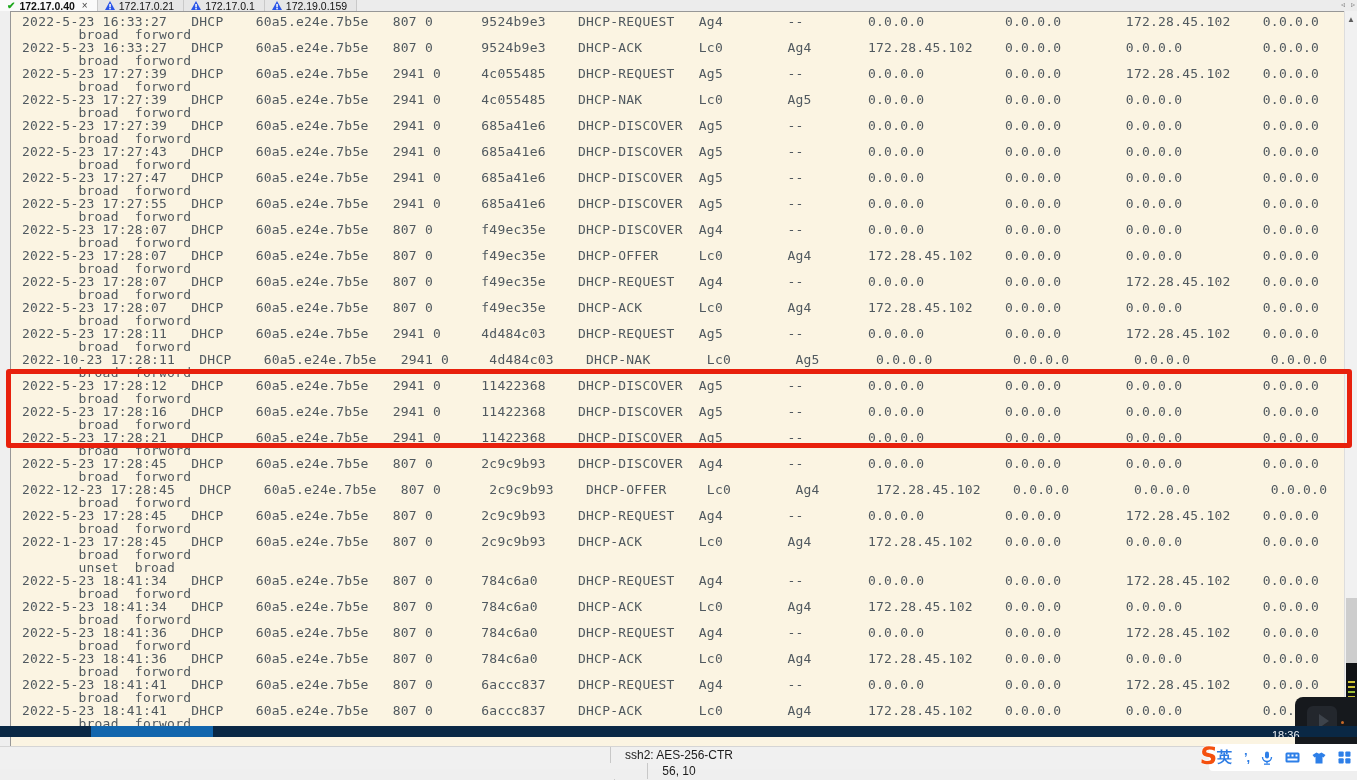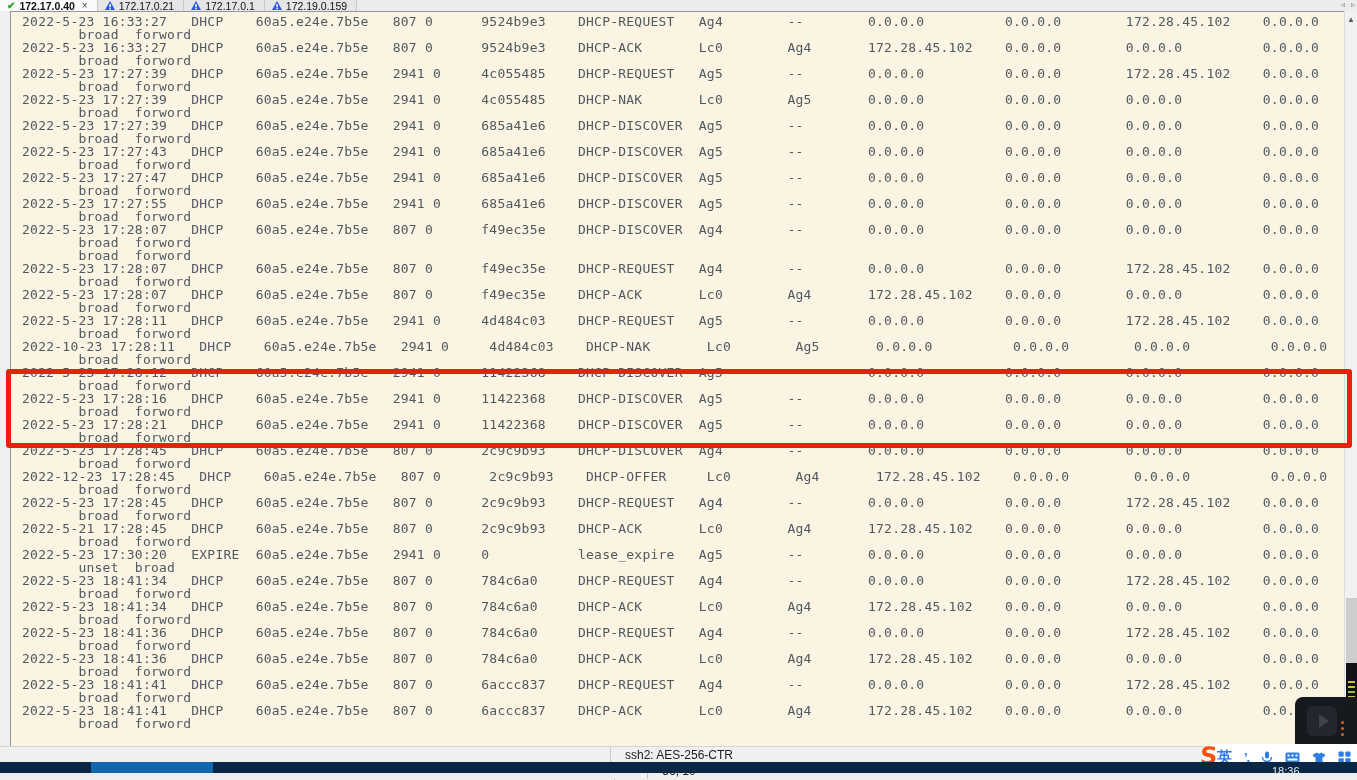--- a/index.html
+++ b/index.html
@@ -98,21 +98,21 @@
   .recwidget .dots i{width:3px;height:3px;border-radius:50%;background:#C96A28;}
   .meter{
     position:absolute;left:1346px;top:663px;width:11px;height:83px;background:#101215;z-index:7;
     display:flex;flex-direction:column;justify-content:flex-end;gap:3px;
     padding:3px 2px;box-sizing:border-box;
   }
   .meter i{display:block;height:2px;background:#9DBE3A;}
   .meter i.y{background:#CDC334;}
   
   .taskbar{
-    position:absolute;left:0;top:762px;width:1357px;height:11px;
+    position:absolute;left:0;top:726px;width:1357px;height:11px;
     background:#0A2845;overflow:hidden;z-index:10;
   }
   .taskbar .appbtn{position:absolute;left:91px;top:0;width:122px;height:11px;background:#1266AD;}
   .taskbar .clock{
     position:absolute;left:1272px;top:4px;color:#E8EDF2;font-size:11px;line-height:11px;
   }
   
   .icon-check{color:#1DA81D;font-size:10px;font-weight:bold;line-height:10px;}
 </style>
 </head>
@@ -167,20 +167,21 @@
       <div class="tline"> 2022-5-23 17:27:39   DHCP    60a5.e24e.7b5e   2941 0     685a41e6    DHCP-DISCOVER  Ag5        --        0.0.0.0          0.0.0.0        0.0.0.0          0.0.0.0</div>
       <div class="tline">        broad  forword</div>
       <div class="tline"> 2022-5-23 17:27:43   DHCP    60a5.e24e.7b5e   2941 0     685a41e6    DHCP-DISCOVER  Ag5        --        0.0.0.0          0.0.0.0        0.0.0.0          0.0.0.0</div>
       <div class="tline">        broad  forword</div>
       <div class="tline"> 2022-5-23 17:27:47   DHCP    60a5.e24e.7b5e   2941 0     685a41e6    DHCP-DISCOVER  Ag5        --        0.0.0.0          0.0.0.0        0.0.0.0          0.0.0.0</div>
       <div class="tline">        broad  forword</div>
       <div class="tline"> 2022-5-23 17:27:55   DHCP    60a5.e24e.7b5e   2941 0     685a41e6    DHCP-DISCOVER  Ag5        --        0.0.0.0          0.0.0.0        0.0.0.0          0.0.0.0</div>
       <div class="tline">        broad  forword</div>
       <div class="tline"> 2022-5-23 17:28:07   DHCP    60a5.e24e.7b5e   807 0      f49ec35e    DHCP-DISCOVER  Ag4        --        0.0.0.0          0.0.0.0        0.0.0.0          0.0.0.0</div>
       <div class="tline">        broad  forword</div>
+      <div class="tline"> 2022-5-23 17:28:07   DHCP    60a5.e24e.7b5e   807 0      f49ec35e    DHCP-OFFER     Lc0        Ag4       172.28.45.102    0.0.0.0        0.0.0.0          0.0.0.0</div>
       <div class="tline">        broad  forword</div>
       <div class="tline"> 2022-5-23 17:28:07   DHCP    60a5.e24e.7b5e   807 0      f49ec35e    DHCP-REQUEST   Ag4        --        0.0.0.0          0.0.0.0        172.28.45.102    0.0.0.0</div>
       <div class="tline">        broad  forword</div>
       <div class="tline"> 2022-5-23 17:28:07   DHCP    60a5.e24e.7b5e   807 0      f49ec35e    DHCP-ACK       Lc0        Ag4       172.28.45.102    0.0.0.0        0.0.0.0          0.0.0.0</div>
       <div class="tline">        broad  forword</div>
       <div class="tline"> 2022-5-23 17:28:11   DHCP    60a5.e24e.7b5e   2941 0     4d484c03    DHCP-REQUEST   Ag5        --        0.0.0.0          0.0.0.0        172.28.45.102    0.0.0.0</div>
       <div class="tline">        broad  forword</div>
       <div class="tline"> 2022-10-23 17:28:11   DHCP    60a5.e24e.7b5e   2941 0     4d484c03    DHCP-NAK       Lc0        Ag5       0.0.0.0          0.0.0.0        0.0.0.0          0.0.0.0</div>
       <div class="tline">        broad  forword</div>
       <div class="tline"> 2022-5-23 17:28:12   DHCP    60a5.e24e.7b5e   2941 0     11422368    DHCP-DISCOVER  Ag5        --        0.0.0.0          0.0.0.0        0.0.0.0          0.0.0.0</div>
@@ -188,23 +189,22 @@
       <div class="tline"> 2022-5-23 17:28:16   DHCP    60a5.e24e.7b5e   2941 0     11422368    DHCP-DISCOVER  Ag5        --        0.0.0.0          0.0.0.0        0.0.0.0          0.0.0.0</div>
       <div class="tline">        broad  forword</div>
       <div class="tline"> 2022-5-23 17:28:21   DHCP    60a5.e24e.7b5e   2941 0     11422368    DHCP-DISCOVER  Ag5        --        0.0.0.0          0.0.0.0        0.0.0.0          0.0.0.0</div>
       <div class="tline">        broad  forword</div>
       <div class="tline"> 2022-5-23 17:28:45   DHCP    60a5.e24e.7b5e   807 0      2c9c9b93    DHCP-DISCOVER  Ag4        --        0.0.0.0          0.0.0.0        0.0.0.0          0.0.0.0</div>
       <div class="tline">        broad  forword</div>
       <div class="tline"> 2022-12-23 17:28:45   DHCP    60a5.e24e.7b5e   807 0      2c9c9b93    DHCP-OFFER     Lc0        Ag4       172.28.45.102    0.0.0.0        0.0.0.0          0.0.0.0</div>
       <div class="tline">        broad  forword</div>
       <div class="tline"> 2022-5-23 17:28:45   DHCP    60a5.e24e.7b5e   807 0      2c9c9b93    DHCP-REQUEST   Ag4        --        0.0.0.0          0.0.0.0        172.28.45.102    0.0.0.0</div>
       <div class="tline">        broad  forword</div>
-      <div class="tline"> 2022-5-21 17:28:45   DHCP    60a5.e24e.7b5e   807 0      2c9c9b93    DHCP-ACK       Lc0        Ag4       172.28.45.102    0.0.0.0        0.0.0.0          0.0.0.0</div>
-      <div class="tline">        broad  forword</div>
-      <div class="tline"> 2022-5-23 17:30:20   EXPIRE  60a5.e24e.7b5e   2941 0     0           lease_expire   Ag5        --        0.0.0.0          0.0.0.0        0.0.0.0          0.0.0.0</div>
+      <div class="tline"> 2022-1-23 17:28:45   DHCP    60a5.e24e.7b5e   807 0      2c9c9b93    DHCP-ACK       Lc0        Ag4       172.28.45.102    0.0.0.0        0.0.0.0          0.0.0.0</div>
+      <div class="tline">        broad  forword</div>
       <div class="tline">        unset  broad</div>
       <div class="tline"> 2022-5-23 18:41:34   DHCP    60a5.e24e.7b5e   807 0      784c6a0     DHCP-REQUEST   Ag4        --        0.0.0.0          0.0.0.0        172.28.45.102    0.0.0.0</div>
       <div class="tline">        broad  forword</div>
       <div class="tline"> 2022-5-23 18:41:34   DHCP    60a5.e24e.7b5e   807 0      784c6a0     DHCP-ACK       Lc0        Ag4       172.28.45.102    0.0.0.0        0.0.0.0          0.0.0.0</div>
       <div class="tline">        broad  forword</div>
       <div class="tline"> 2022-5-23 18:41:36   DHCP    60a5.e24e.7b5e   807 0      784c6a0     DHCP-REQUEST   Ag4        --        0.0.0.0          0.0.0.0        172.28.45.102    0.0.0.0</div>
       <div class="tline">        broad  forword</div>
       <div class="tline"> 2022-5-23 18:41:36   DHCP    60a5.e24e.7b5e   807 0      784c6a0     DHCP-ACK       Lc0        Ag4       172.28.45.102    0.0.0.0        0.0.0.0          0.0.0.0</div>
       <div class="tline">        broad  forword</div>
       <div class="tline"> 2022-5-23 18:41:41   DHCP    60a5.e24e.7b5e   807 0      6accc837    DHCP-REQUEST   Ag4        --        0.0.0.0          0.0.0.0        172.28.45.102    0.0.0.0</div>

